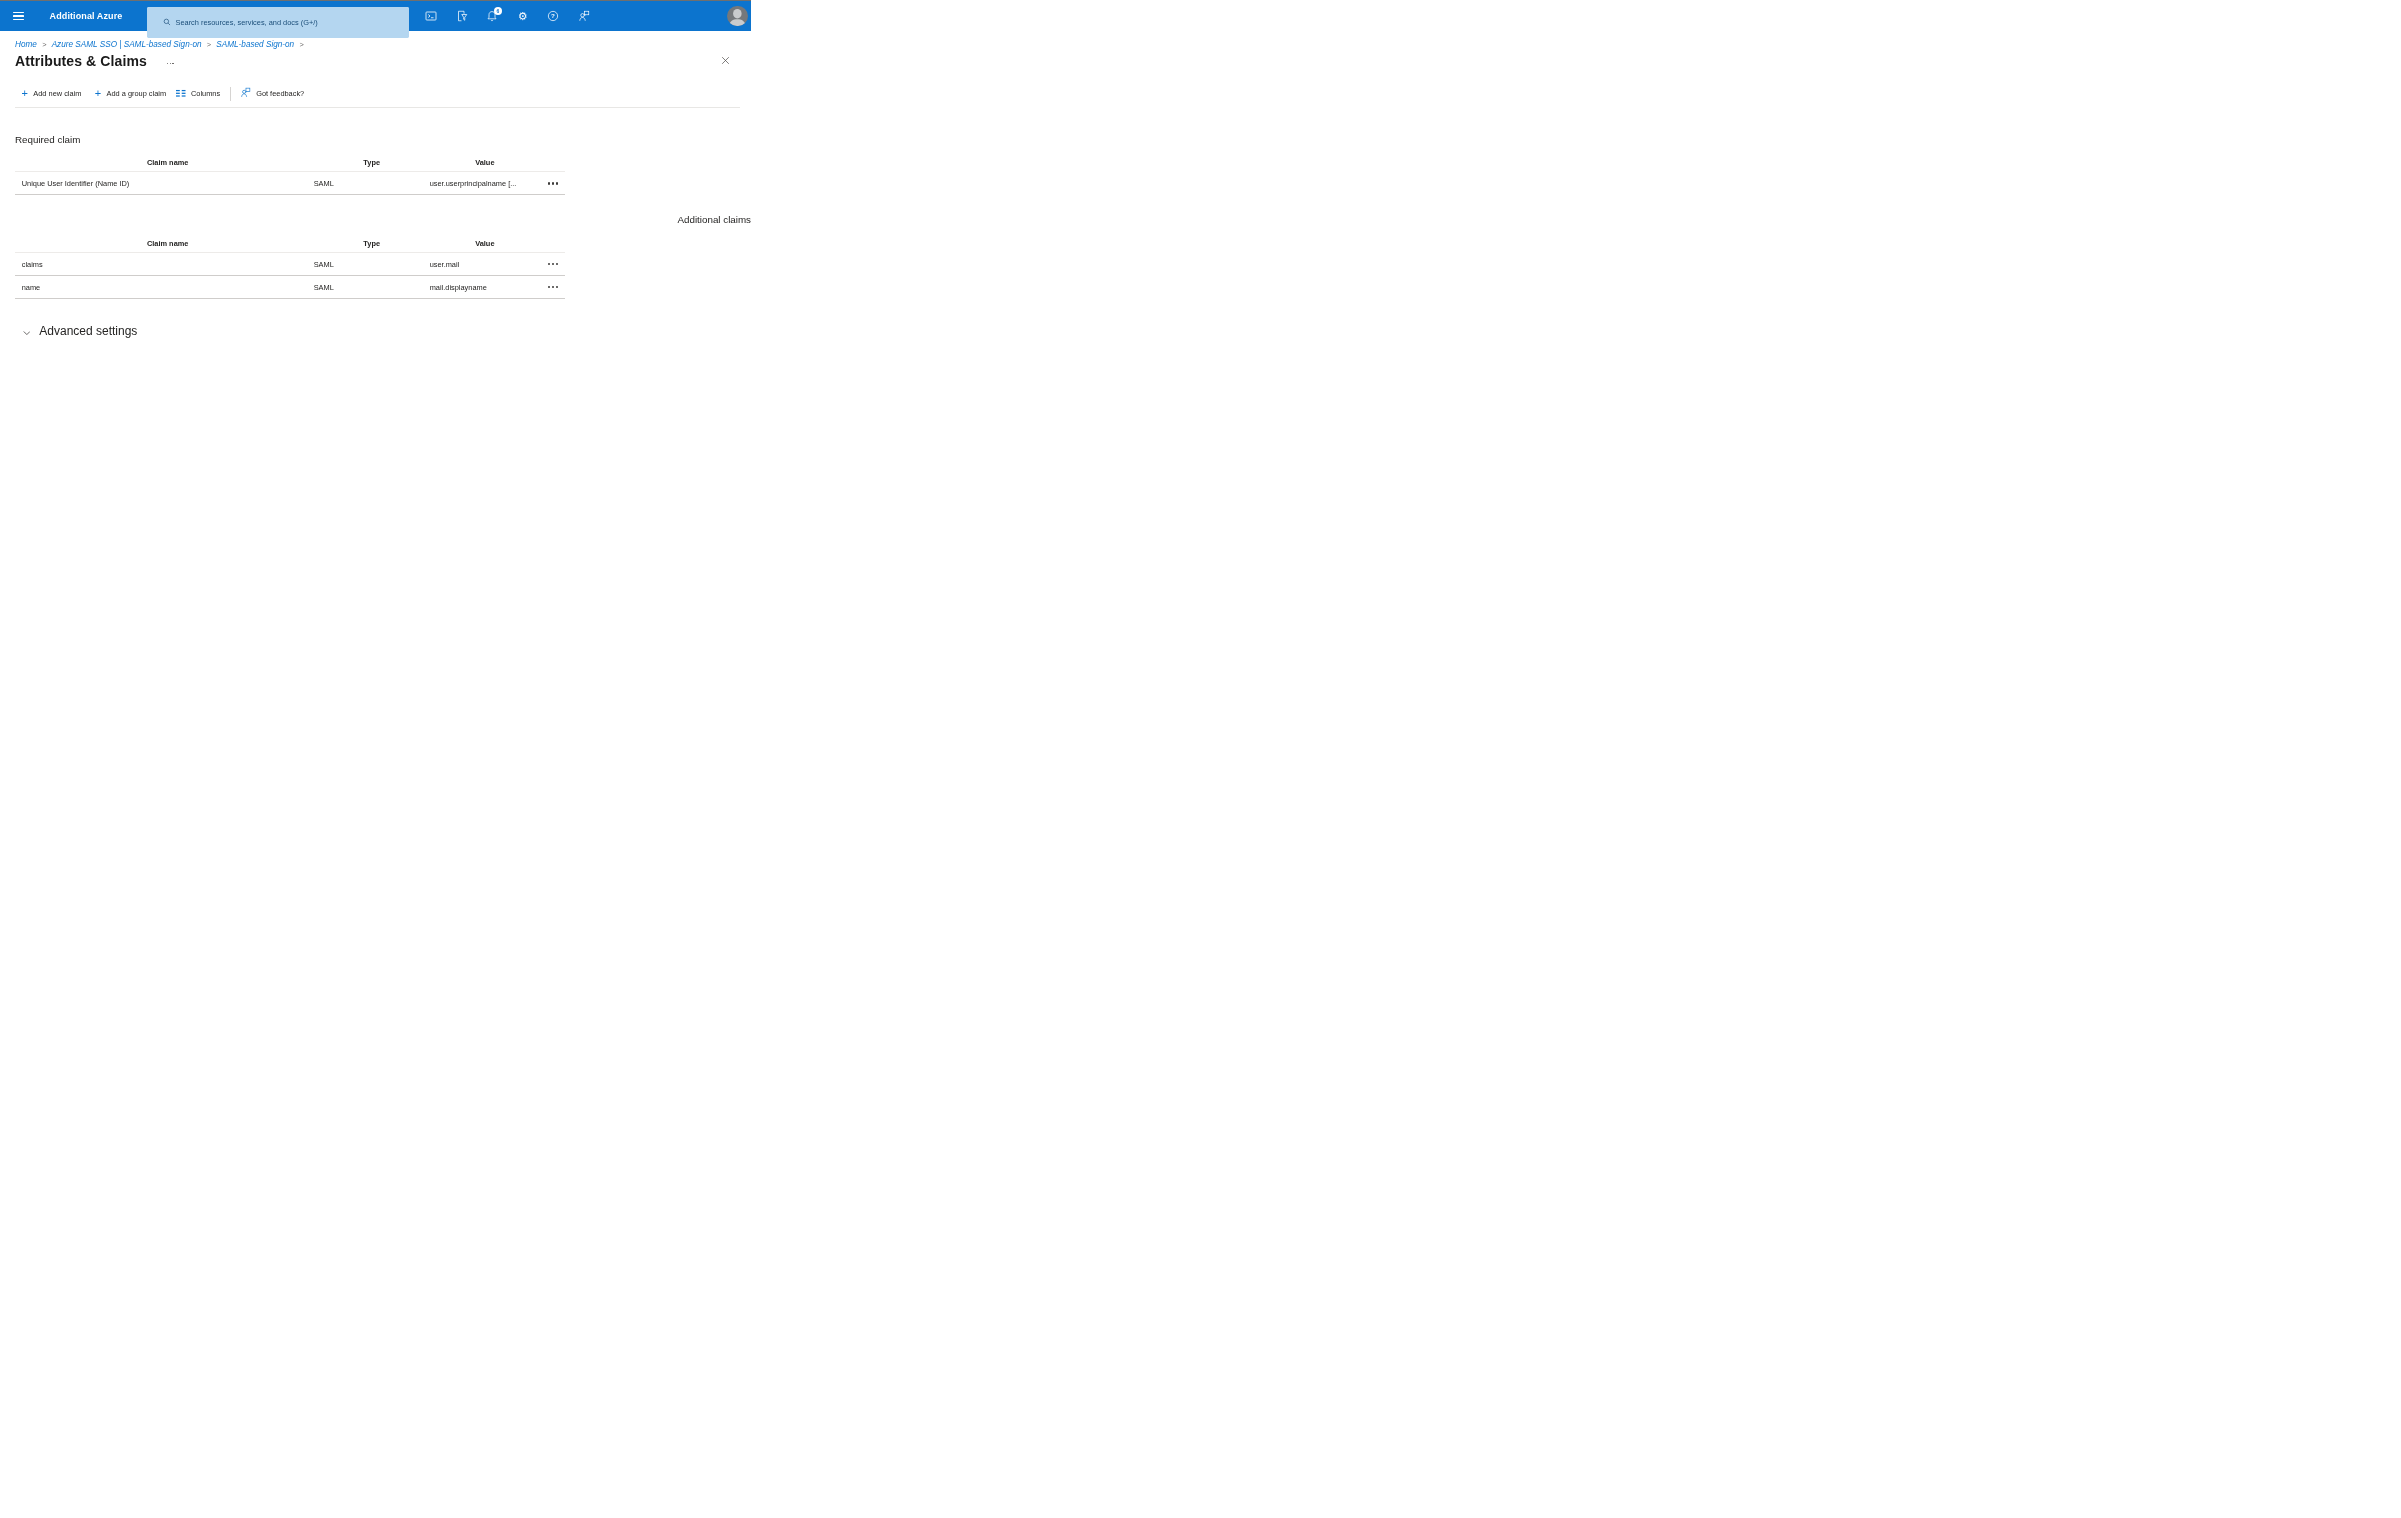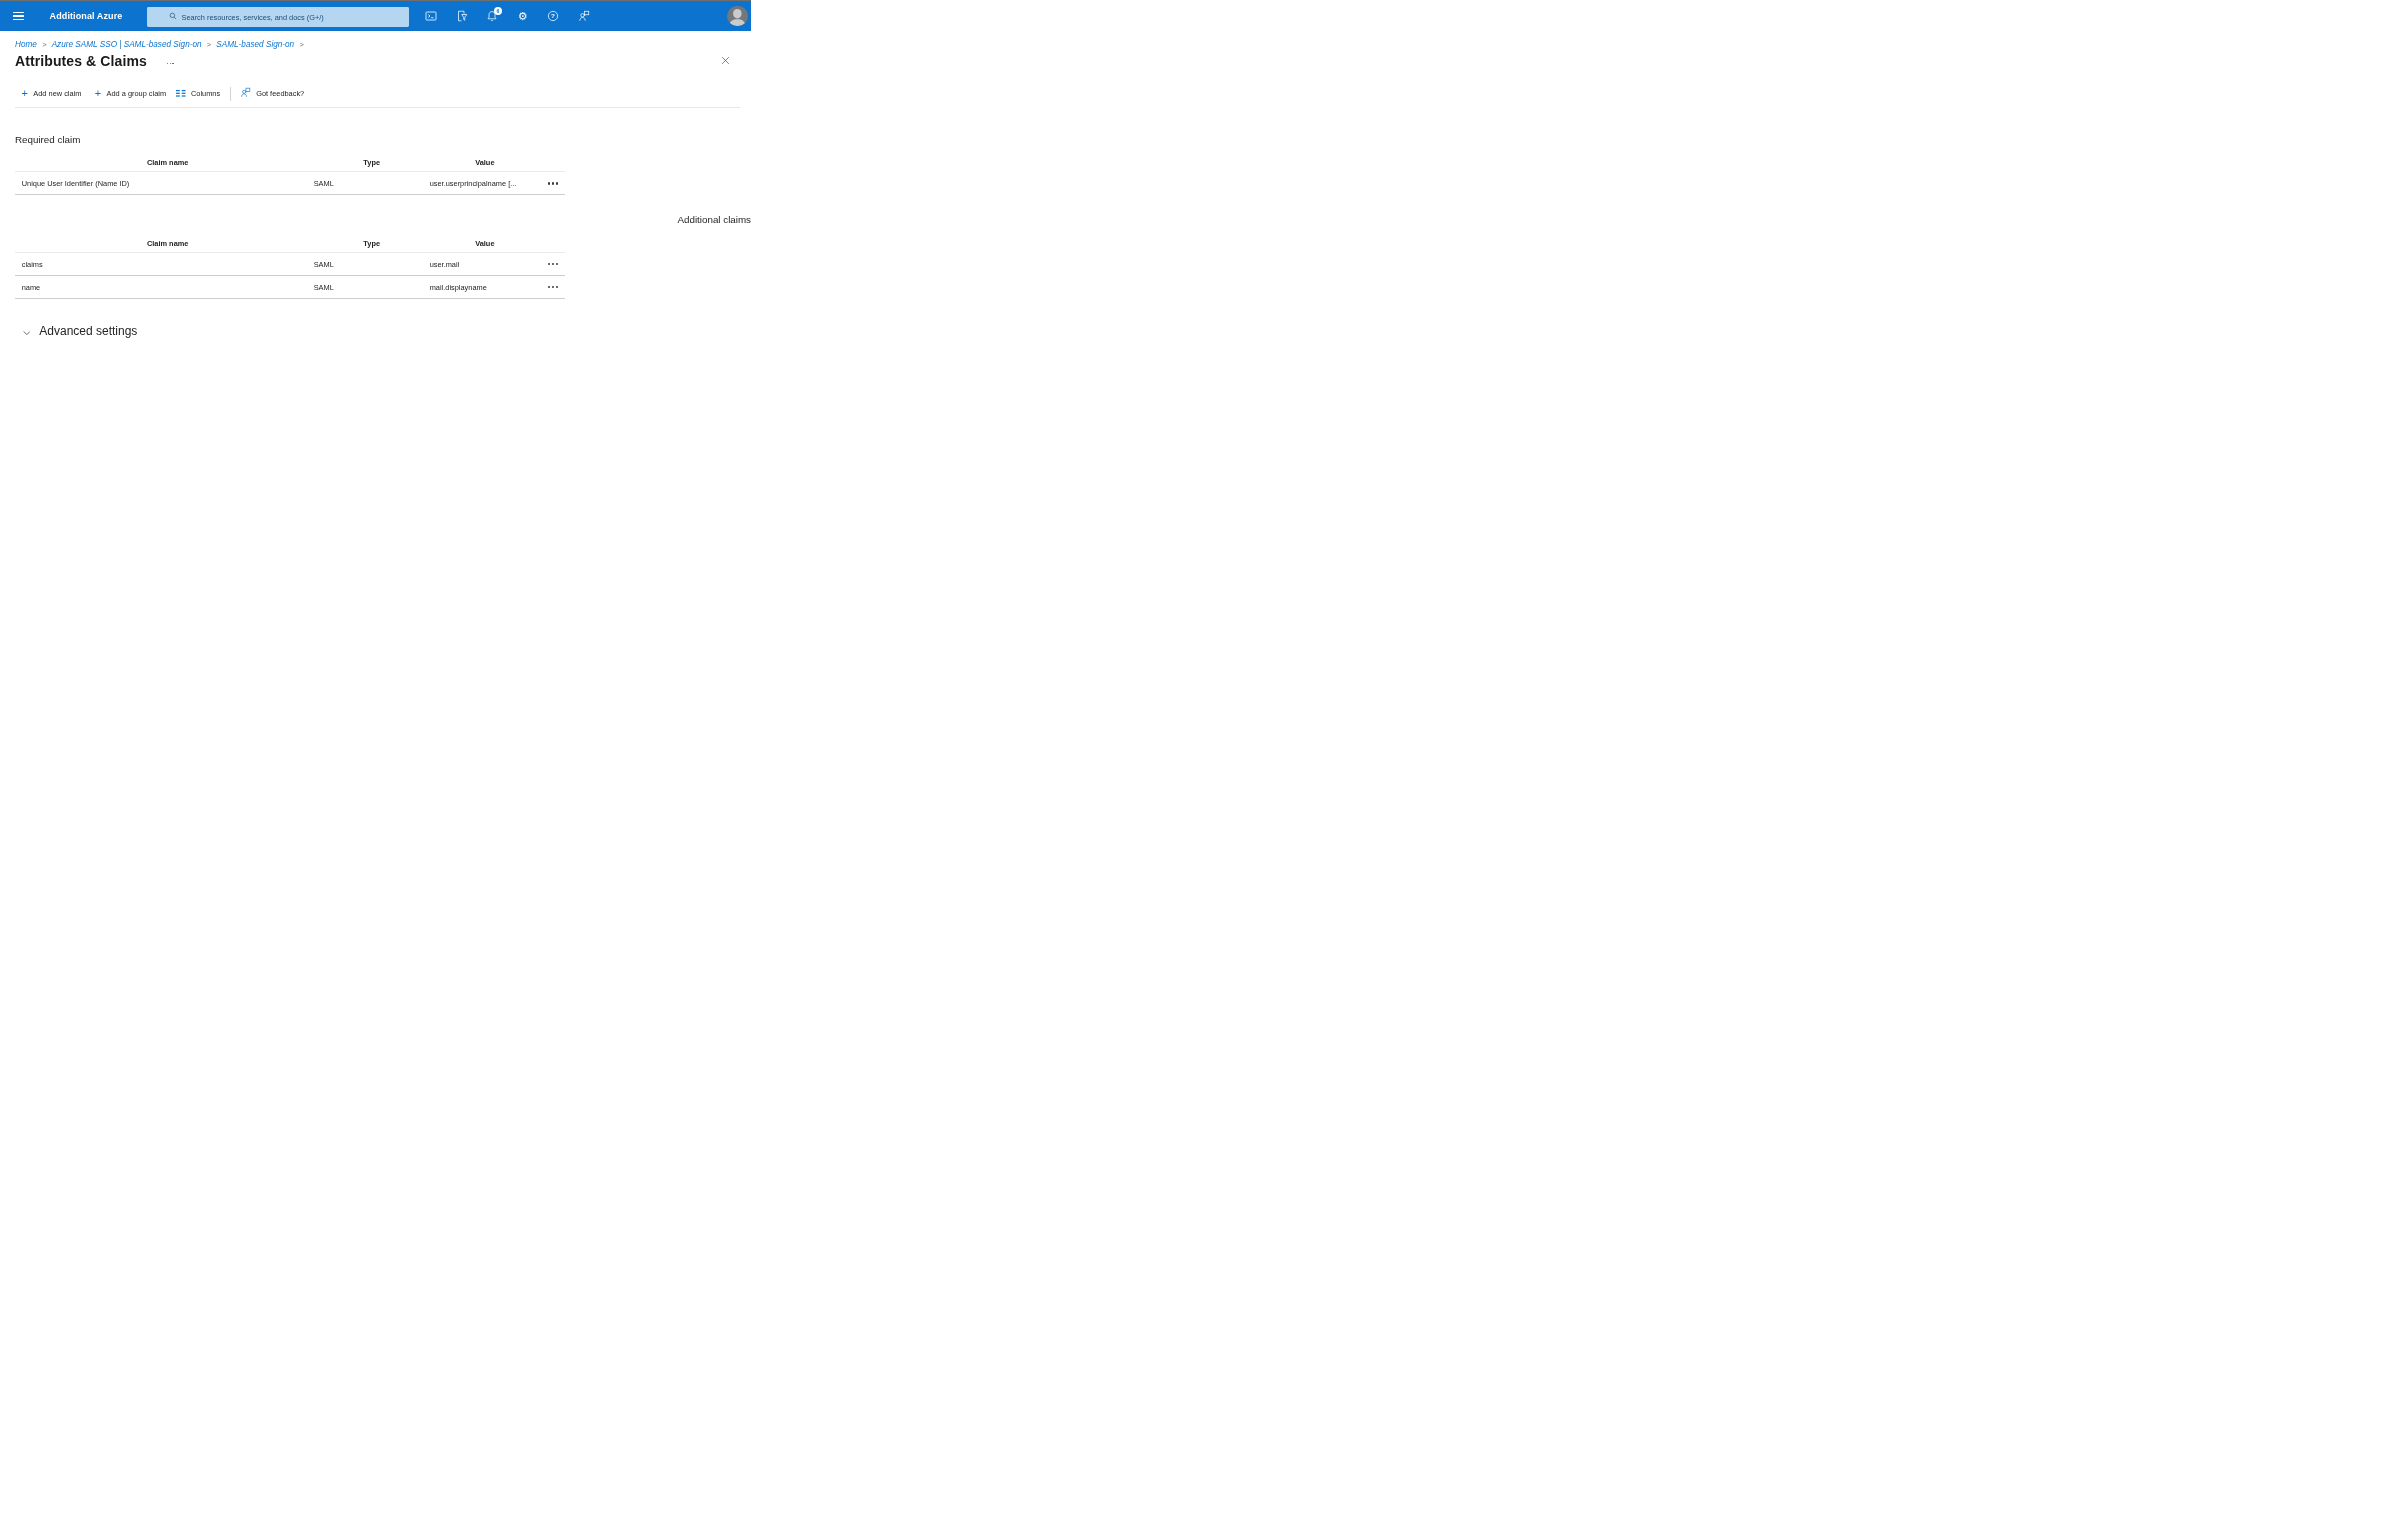--- a/index.html
+++ b/index.html
@@ -14,23 +14,23 @@
   .topbar {
     height:30px; background:#0c74ce; display:flex; align-items:center;
     position:relative; padding-left:13px;
   }
   .hamburger { width:10.6px; height:7.7px; display:flex; flex-direction:column;
     justify-content:space-between; cursor:pointer; }
   .hamburger span { display:block; height:1.2px; background:#fff; border-radius:0.5px; }
   .brand { color:#fff; font-size:9px; font-weight:bold; letter-spacing:0.1px;
     margin-left:26px; white-space:nowrap; }
   .searchbox {
-    position:absolute; left:147px; top:6.2px; width:262px; height:20px;
+    position:absolute; left:147px; top:6.2px; width:262px; height:31px;
     background:#b4d6f0; border-radius:1.4px; display:flex; align-items:center;
-    padding:0 22px; gap:4.3px;
+    padding:0 16px; gap:4.3px;
   }
   .searchbox input {
     flex:1; background:transparent; border:none; outline:none;
     font-family:"Liberation Sans", sans-serif;
     font-size:7.4px; color:#1b4e79;
   }
   .searchbox input::placeholder { color:#1b4e79; opacity:1; }
   .topbar-icons {
     position:absolute; left:425px; top:0; height:30px;
     display:flex; align-items:center; gap:18px;

